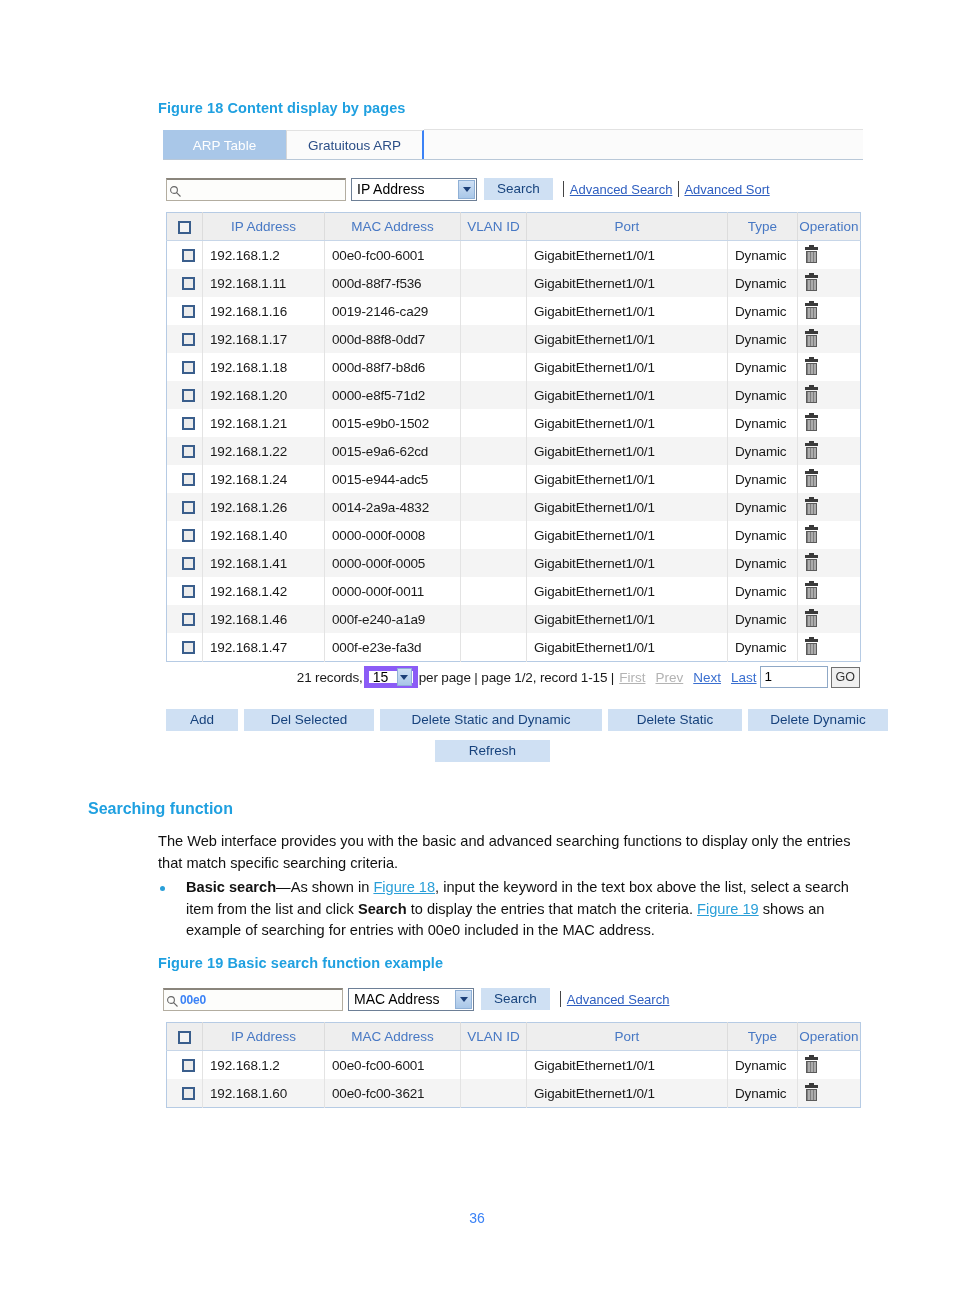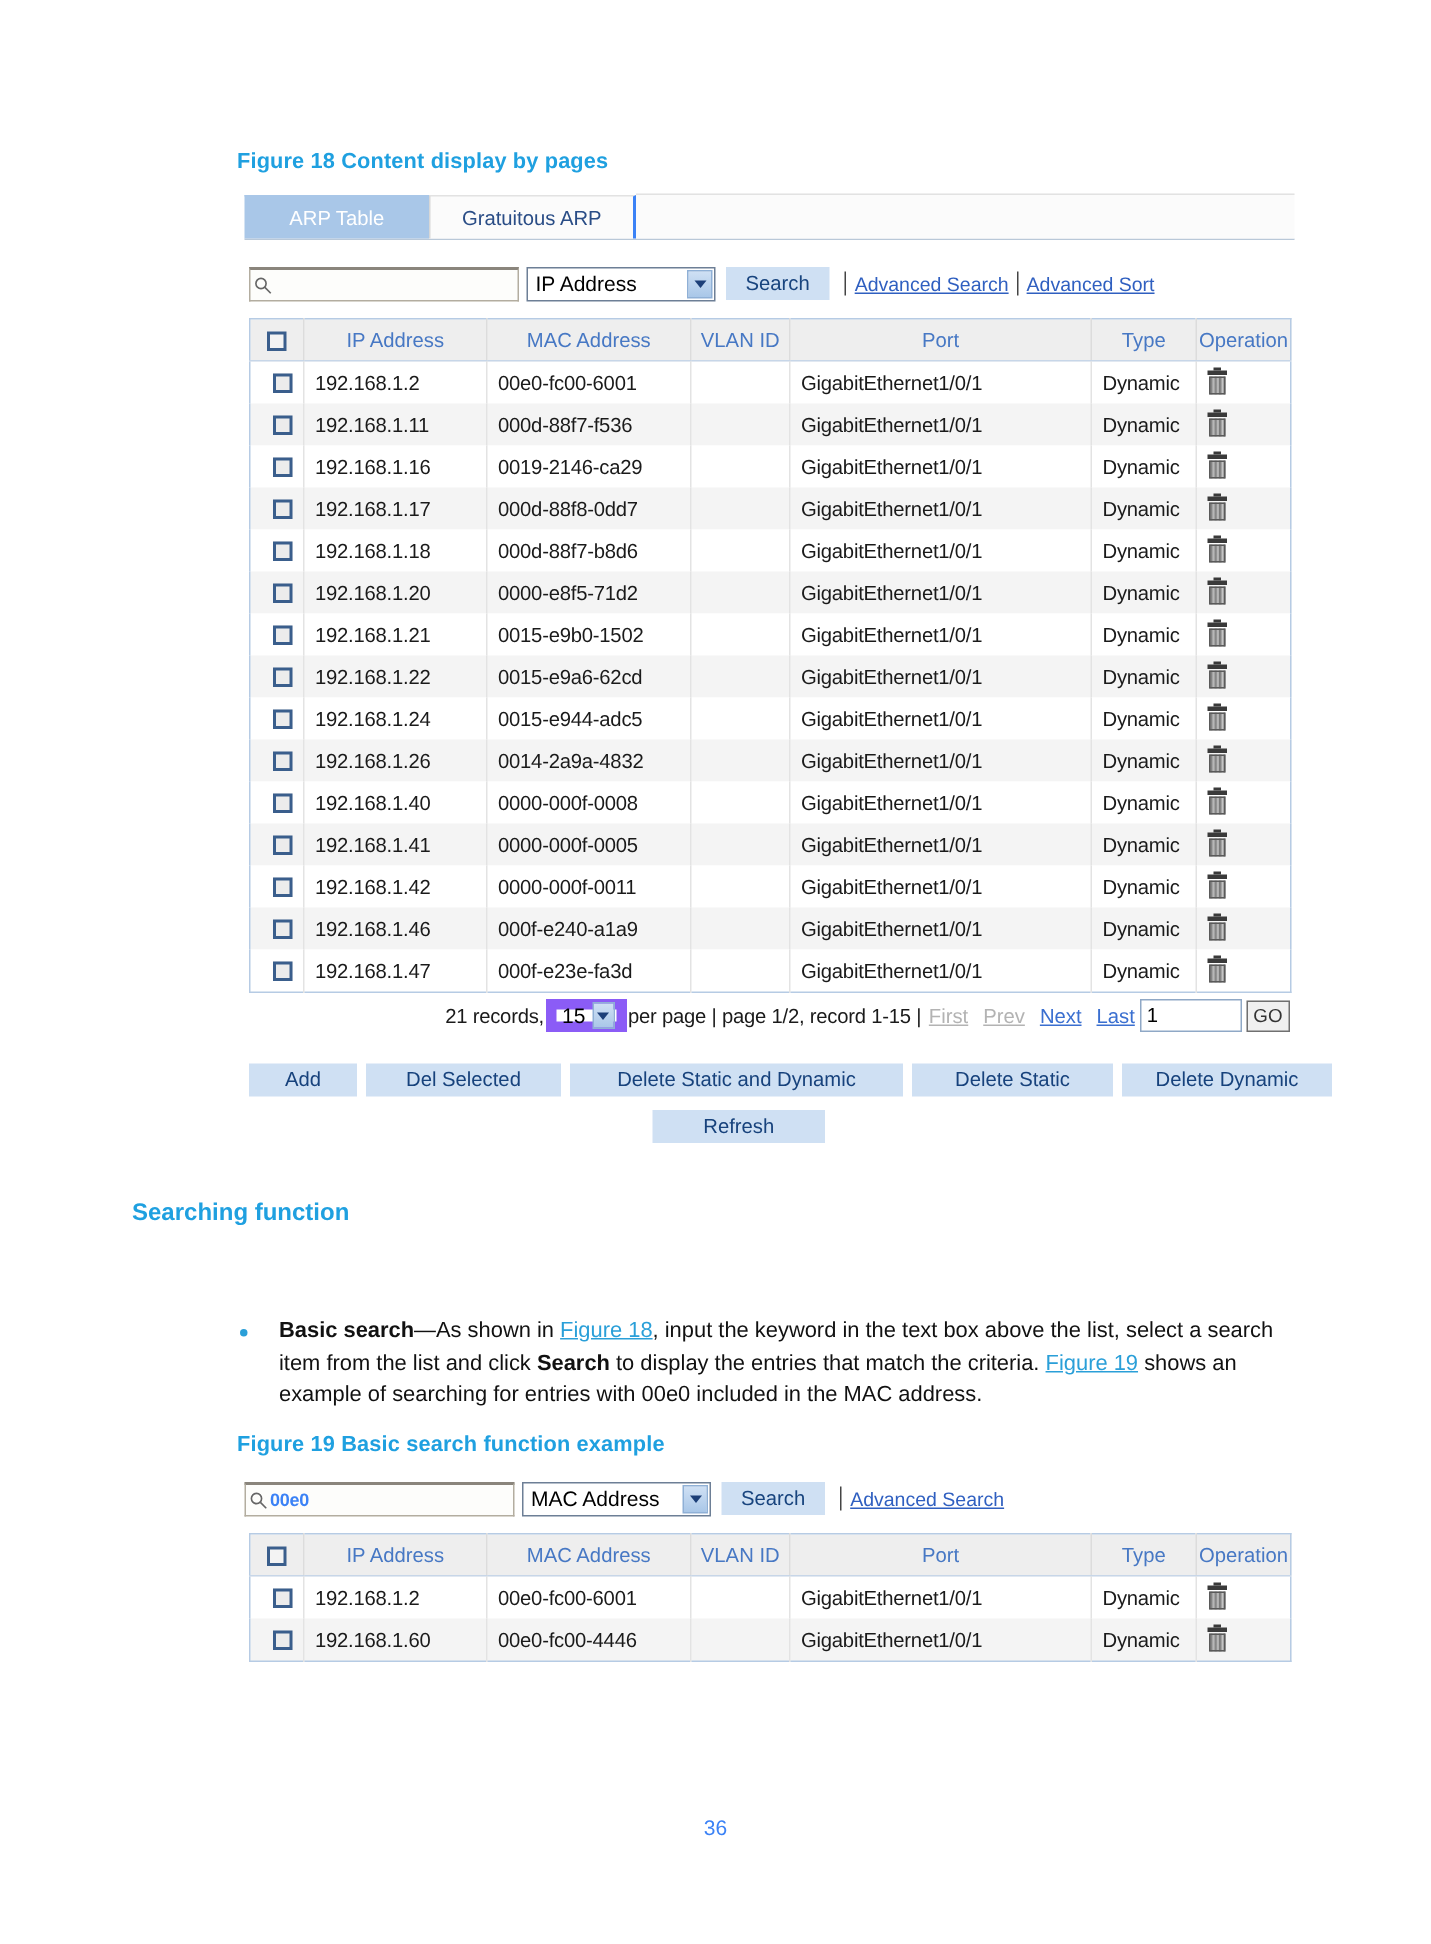--- a/index.html
+++ b/index.html
@@ -248,21 +248,21 @@
     justify-content: flex-end;
     font-size: 13.5px;
     color: #1a1a1a;
     height: 26px;
   }
   .pager .txt { white-space: nowrap; letter-spacing: -.15px; }
   .pg-sel {
     box-sizing: border-box;
     height: 22px;
     width: 54px;
-    border: 7px solid #8b5cf6;
+    border: 5px solid #8b5cf6;
     background: #fff;
     display: flex;
     align-items: center;
     justify-content: space-between;
     margin: 0 1px;
   }
   .pg-sel .sel-label { font-size: 14px; padding-left: 4px;}
   .pg-sel .sel-arrow { width: 15px; height: 18px; }
   .pg-link { color: #3a6fd0; margin: 0 5px; white-space: nowrap;}
   .pg-link.dim { color: #b3b3b3; }
@@ -562,20 +562,24 @@
       <div class="abtn" style="width: 222px;">Delete Static and Dynamic</div>
       <div class="abtn" style="width: 134px;">Delete Static</div>
       <div class="abtn" style="width: 140px; text-align: center;">Delete Dynamic</div>
     </div>
   <div class="btnrow" style="left:435px; top:740px;">
     <div class="abtn" style="width:115px; margin-right:0;">Refresh</div>
   </div>
 
   <h2 class="sect" style="left:88px; top:800px;">Searching function</h2>
 
+  <div class="para" style="left:158px; top:831px; width:710px;">
+    <span>The Web interface provides you with the basic and advanced searching functions to display only the</span>
+    <span>entries that match specific searching criteria.</span>
+  </div>
 
   <div class="bullet-dot" style="left:160px; top:886px;"></div>
   <div class="para" style="left:186px; top:877px; width:682px;">
     <b>Basic search</b><span>—As shown in </span><a class="blue" href="#">Figure 18</a><span>, input the keyword in the text box above the list, select a</span>
     <span>search item from the list and click </span><b>Search</b><span> to display the entries that match the criteria. </span><a class="blue" href="#">Figure 19</a>
     <span>shows an example of searching for entries with 00e0 included in the MAC address.</span>
   </div>
 
   <div class="fig-caption" style="left:158px; top:955px;">Figure 19 Basic search function example</div>
 
@@ -631,21 +635,21 @@
           <td>192.168.1.2</td>
           <td>00e0-fc00-6001</td>
           <td></td>
           <td class="c-port">GigabitEthernet1/0/1</td>
           <td class="c-type">Dynamic</td>
           <td><span class="trash"><span class="handle"></span><span class="lid"></span><span class="body"></span></span></td>
         </tr>
         <tr class="even">
           <td class="c-chk"><span class="chk"></span></td>
           <td>192.168.1.60</td>
-          <td>00e0-fc00-4446</td>
+          <td>00e0-fc00-3621</td>
           <td></td>
           <td class="c-port">GigabitEthernet1/0/1</td>
           <td class="c-type">Dynamic</td>
           <td><span class="trash"><span class="handle"></span><span class="lid"></span><span class="body"></span></span></td>
         </tr>
       </tbody>
   </table>
 
   <div class="pagenum" style="top:1210px;">36</div>
 

